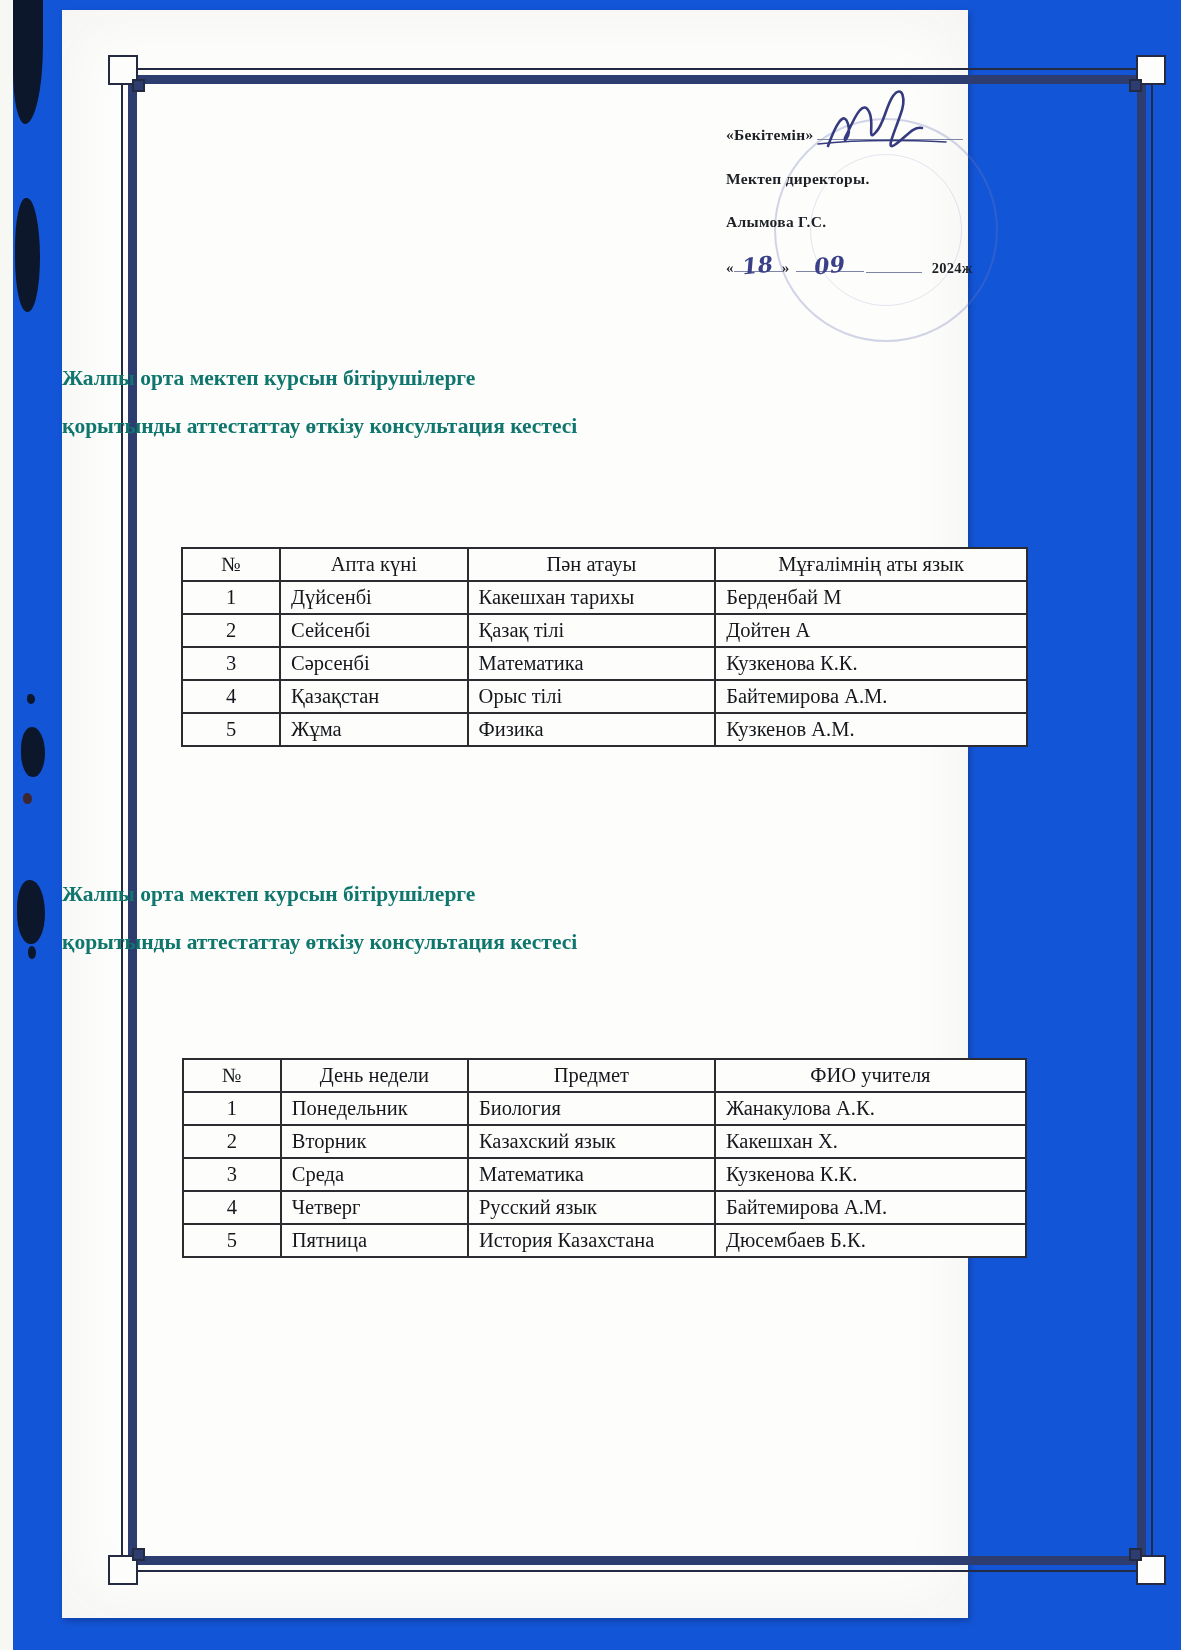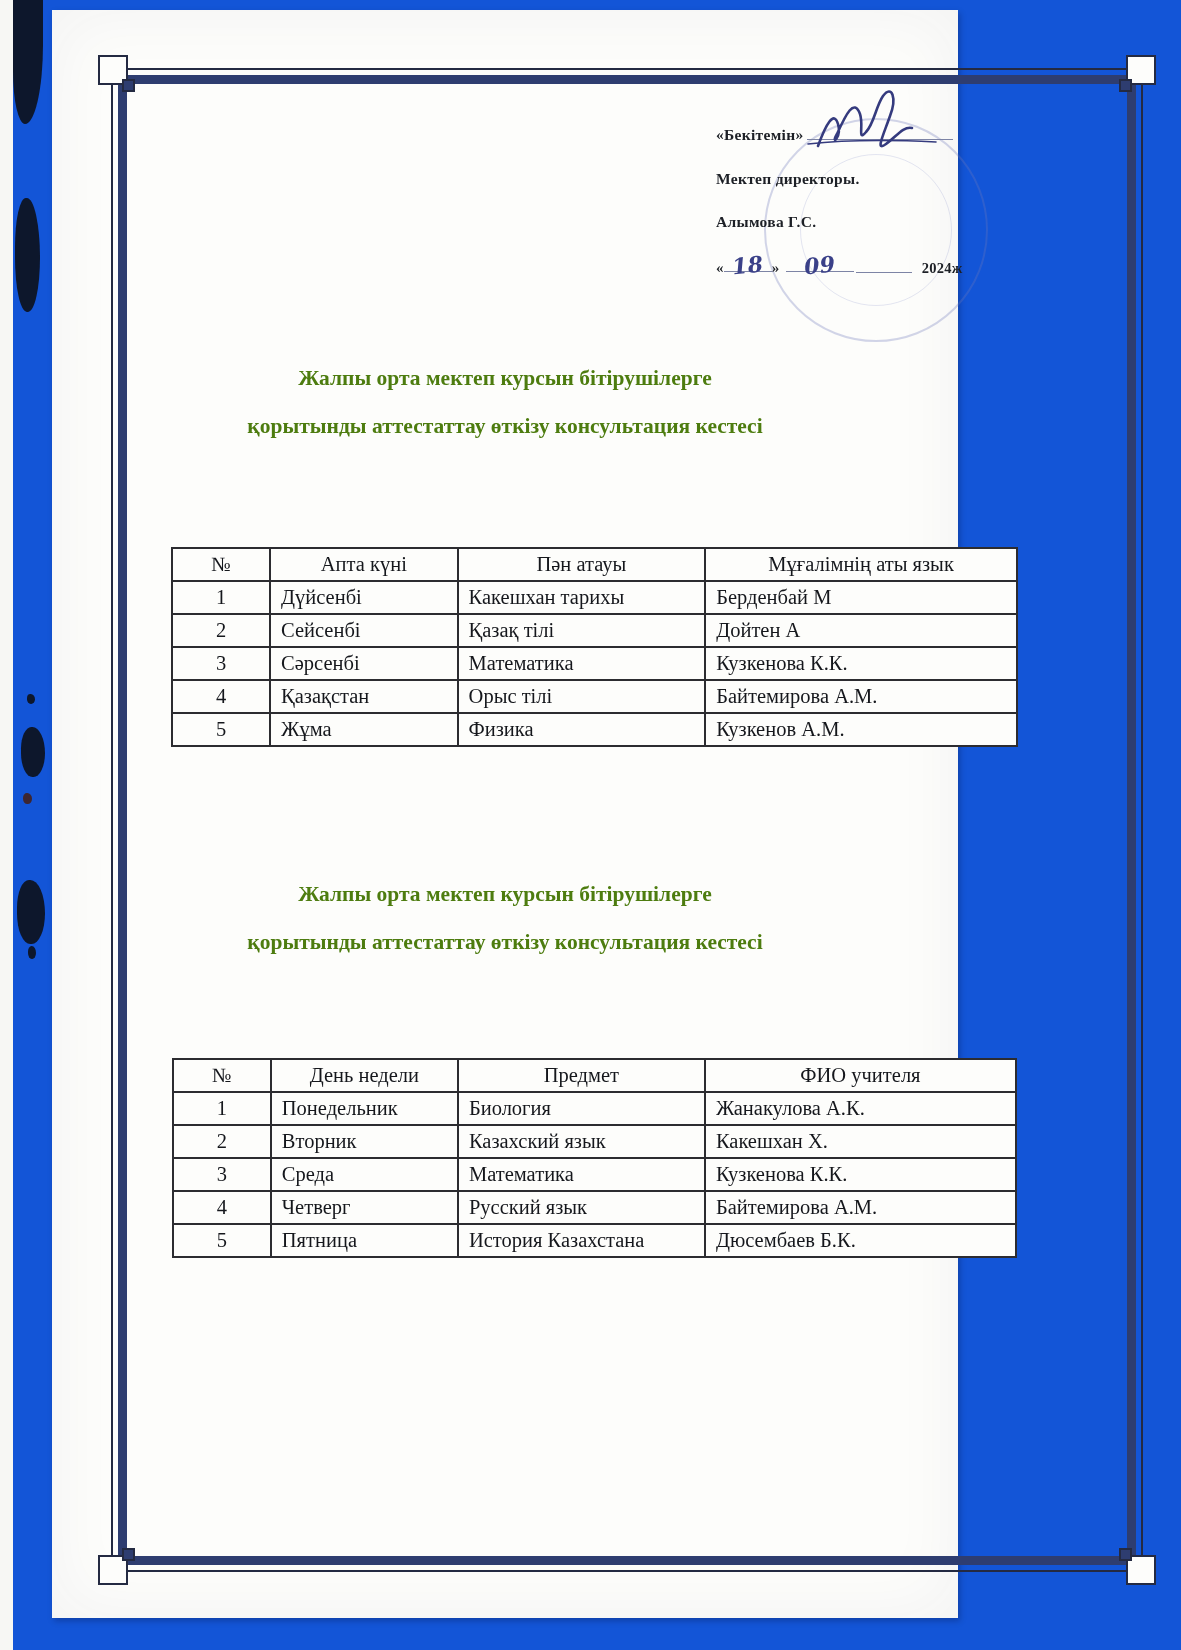--- a/index.html
+++ b/index.html
@@ -10,21 +10,21 @@
 
   .smudge, .speck { position:absolute; background:#0c0f15; opacity:.88; border-radius:45% 55% 50% 50%; }
   .smudge.s1 { left:13px; top:-8px;  width:30px; height:132px; border-radius:0 0 60% 40%; }
   .smudge.s2 { left:15px; top:198px; width:25px; height:114px; }
   .smudge.s3 { left:21px; top:727px; width:24px; height:50px; }
   .smudge.s4 { left:17px; top:880px; width:28px; height:64px; }
   .speck.p1 { left:27px; top:694px; width:8px;  height:10px; }
   .speck.p2 { left:23px; top:793px; width:9px;  height:11px; background:#43201a; }
   .speck.p3 { left:28px; top:946px; width:8px;  height:13px; }
 
-  .paper { position:absolute; left:52px; top:10px; width:906px; height:1608px;
+  .paper { position:absolute; left:62px; top:10px; width:906px; height:1608px;
            background:#fdfdfb; box-shadow: inset 0 0 70px rgba(30,40,70,.05), 2px 3px 6px rgba(0,0,30,.25); }
 
   
   .frame { position:absolute; left:59px; top:58px; width:1032px; height:1504px; }
   .frame-thin  { position:absolute; inset:0; border:2px solid #242a42; }
   .frame-thick { position:absolute; inset:7px; border:9px solid #2e3d70; }
   .orn { position:absolute; width:30px; height:30px; border:2px solid #242a42; background:#fdfdfb; }
   .orn .orn-inner { position:absolute; width:13px; height:13px; border:2px solid #242a42; background:#2e3d70; }
   .orn.tl { left:-13px; top:-13px; }   .orn.tl .orn-inner { right:-9px; bottom:-9px; }
   .orn.tr { right:-13px; top:-13px; }  .orn.tr .orn-inner { left:-9px;  bottom:-9px; }
@@ -43,22 +43,22 @@
           display:inline-block; transform:rotate(-6deg); }
   .date-seg { display:inline-block; border-bottom:1.6px solid #7d84a5; text-align:center; height:20px; }
   .seg-day { width:48px; } .seg-month { width:68px; margin-left:6px; } .seg-tail { width:56px; margin-left:2px; }
   .year { margin-left:10px; font-size:14.5px; }
 
   .stamp { position:absolute; left:712px; top:108px; width:224px; height:224px; border-radius:50%;
            border:2px solid rgba(108,118,186,.30); }
   .stamp-inner { position:absolute; inset:34px; border-radius:50%; border:1.5px solid rgba(108,118,186,.18); }
 
   
-  .title-block { position:absolute; left:0; width:100%; text-align:center;
-                 font-weight:bold; font-size:21.5px; color:#4d7c0f; }
+  .title-block { position:absolute; left:0; width:100%; 
+                 font-weight:bold; font-size:21.5px; color:#0f766e; }
   .title-block div { line-height:48px; }
   .tb-a { top:344px; } .tb-b { top:860px; }
 
   
   table.sched { position:absolute; border-collapse:collapse; table-layout:fixed;
                 font-size:20.5px; color:#15171c; background:#fdfdfb; }
   .tbl-a { left:119px; top:537px; width:847px; }
   .tbl-b { left:120px; top:1048px; width:845px; }
   table.sched th, table.sched td { border:2px solid #2c2c30; height:33px; overflow:hidden; white-space:nowrap; }
   table.sched th { font-weight:normal; text-align:center; }

